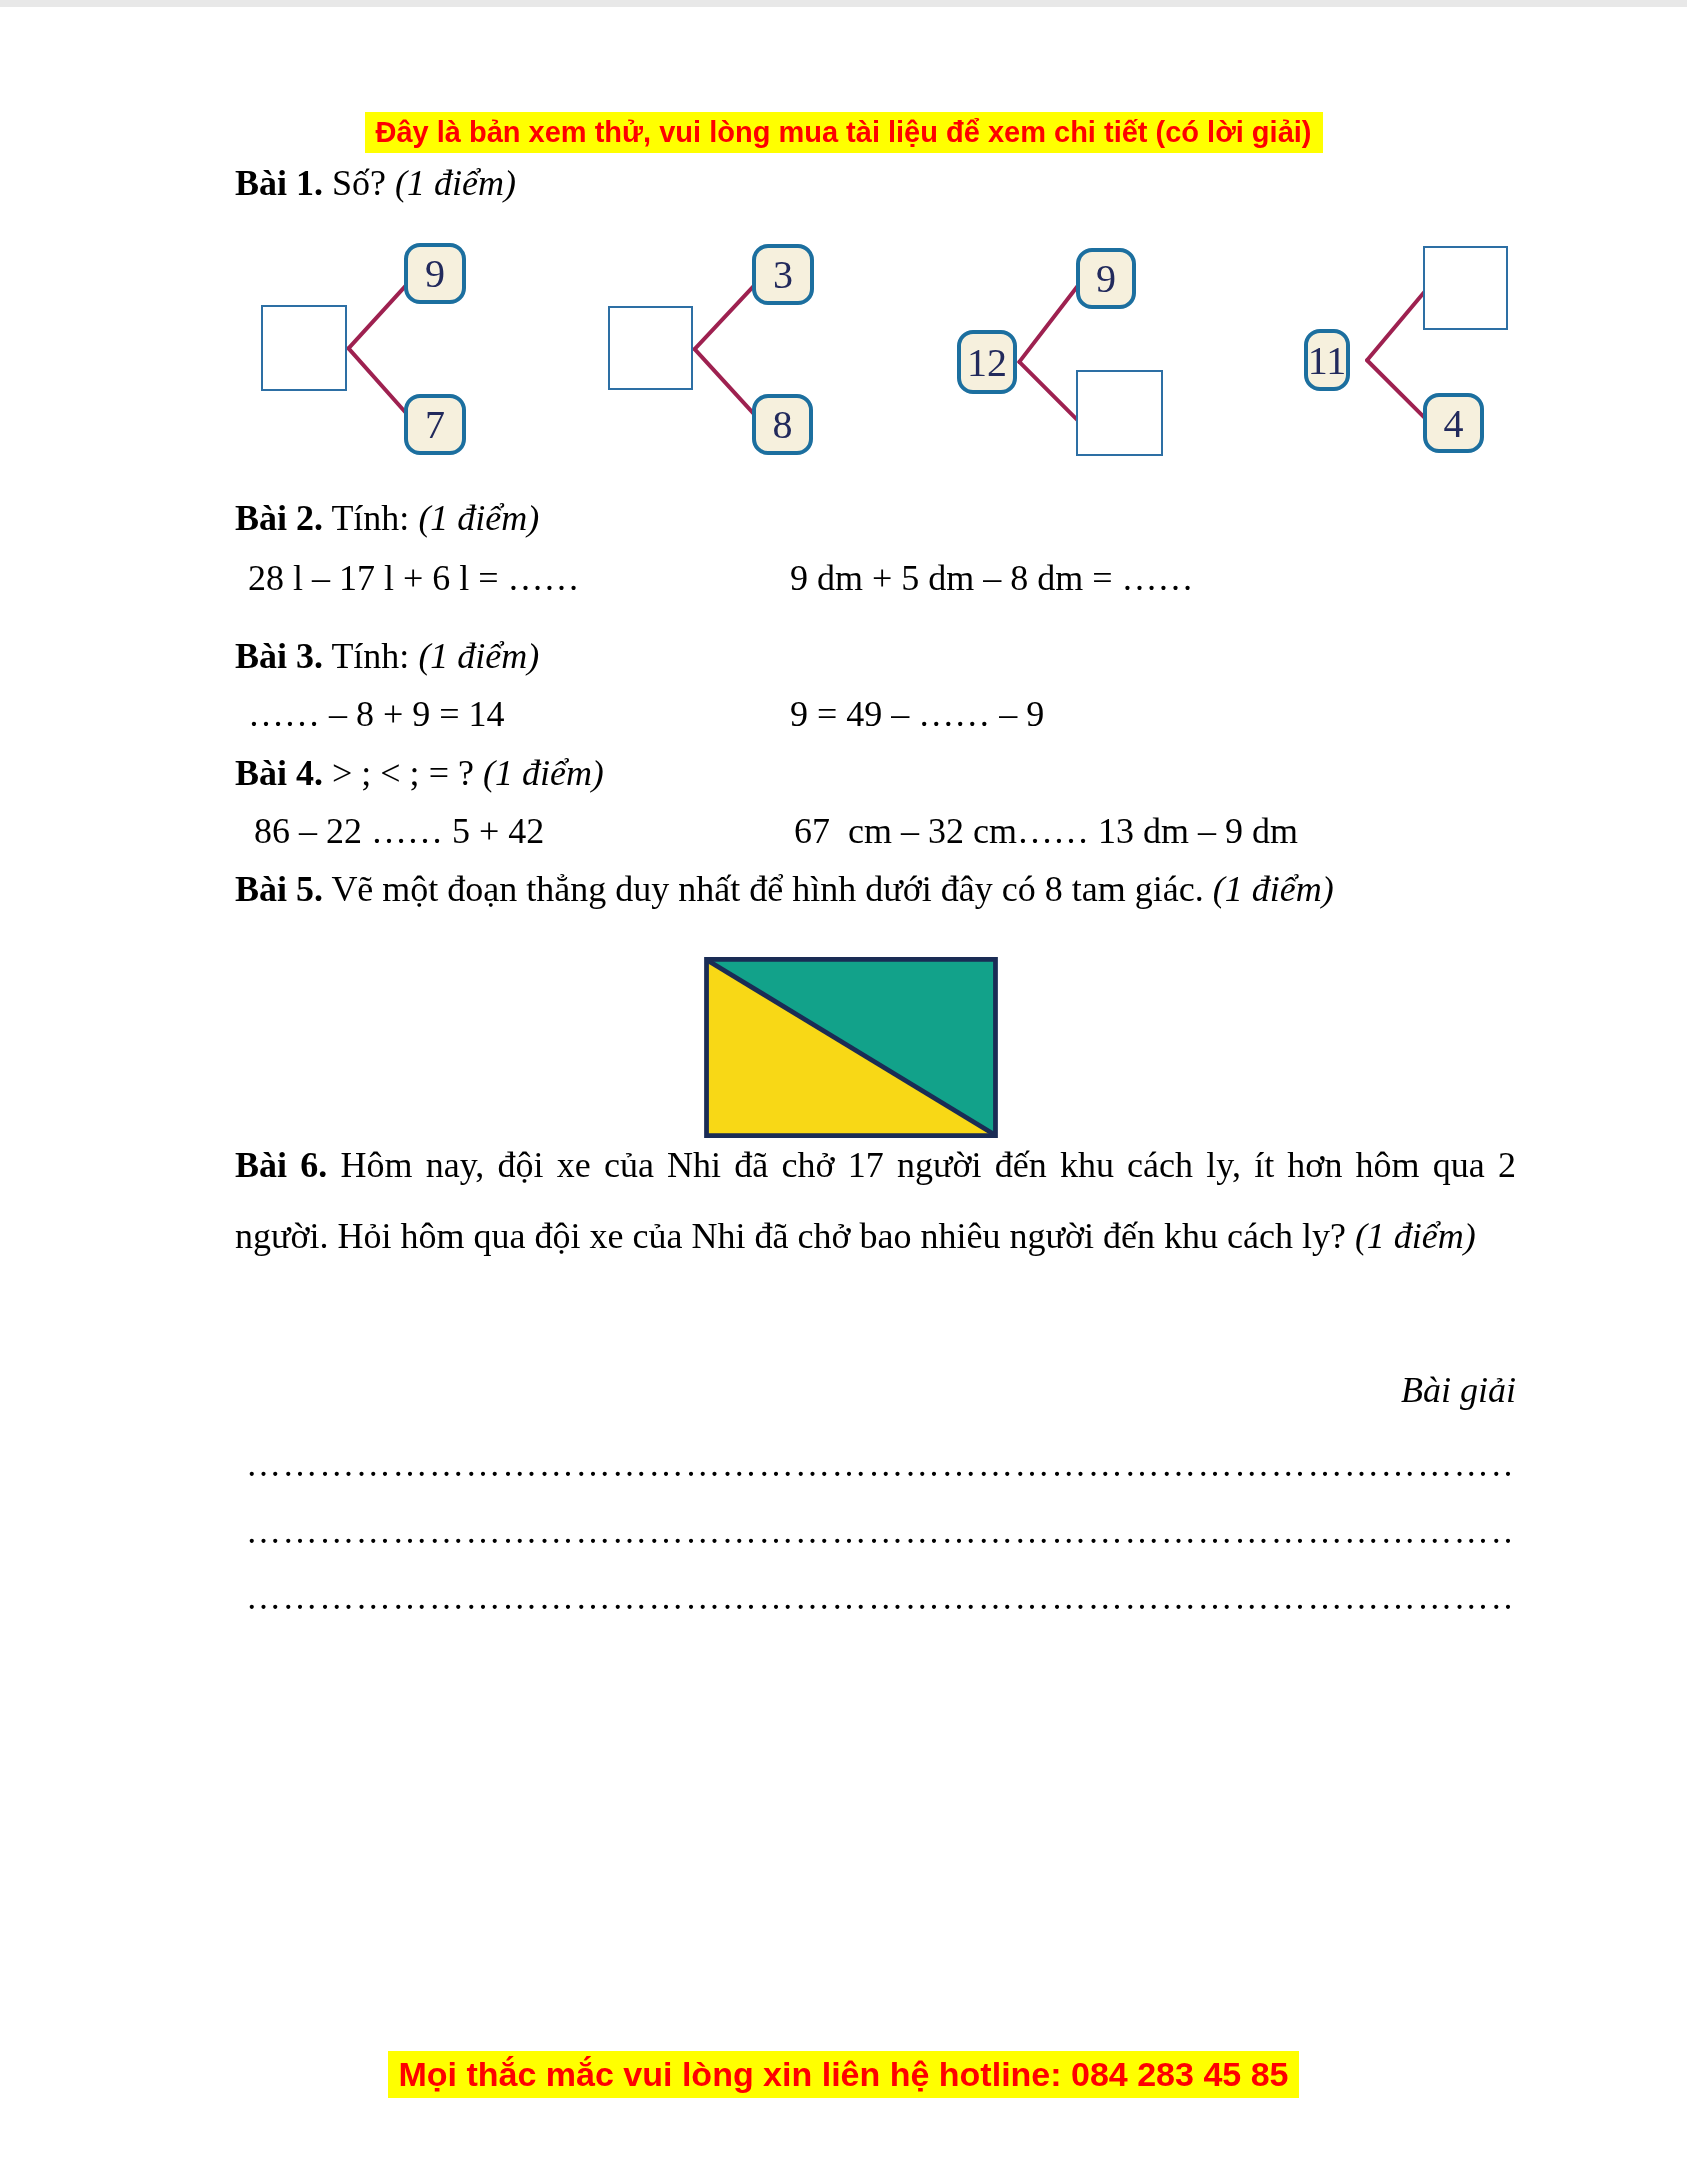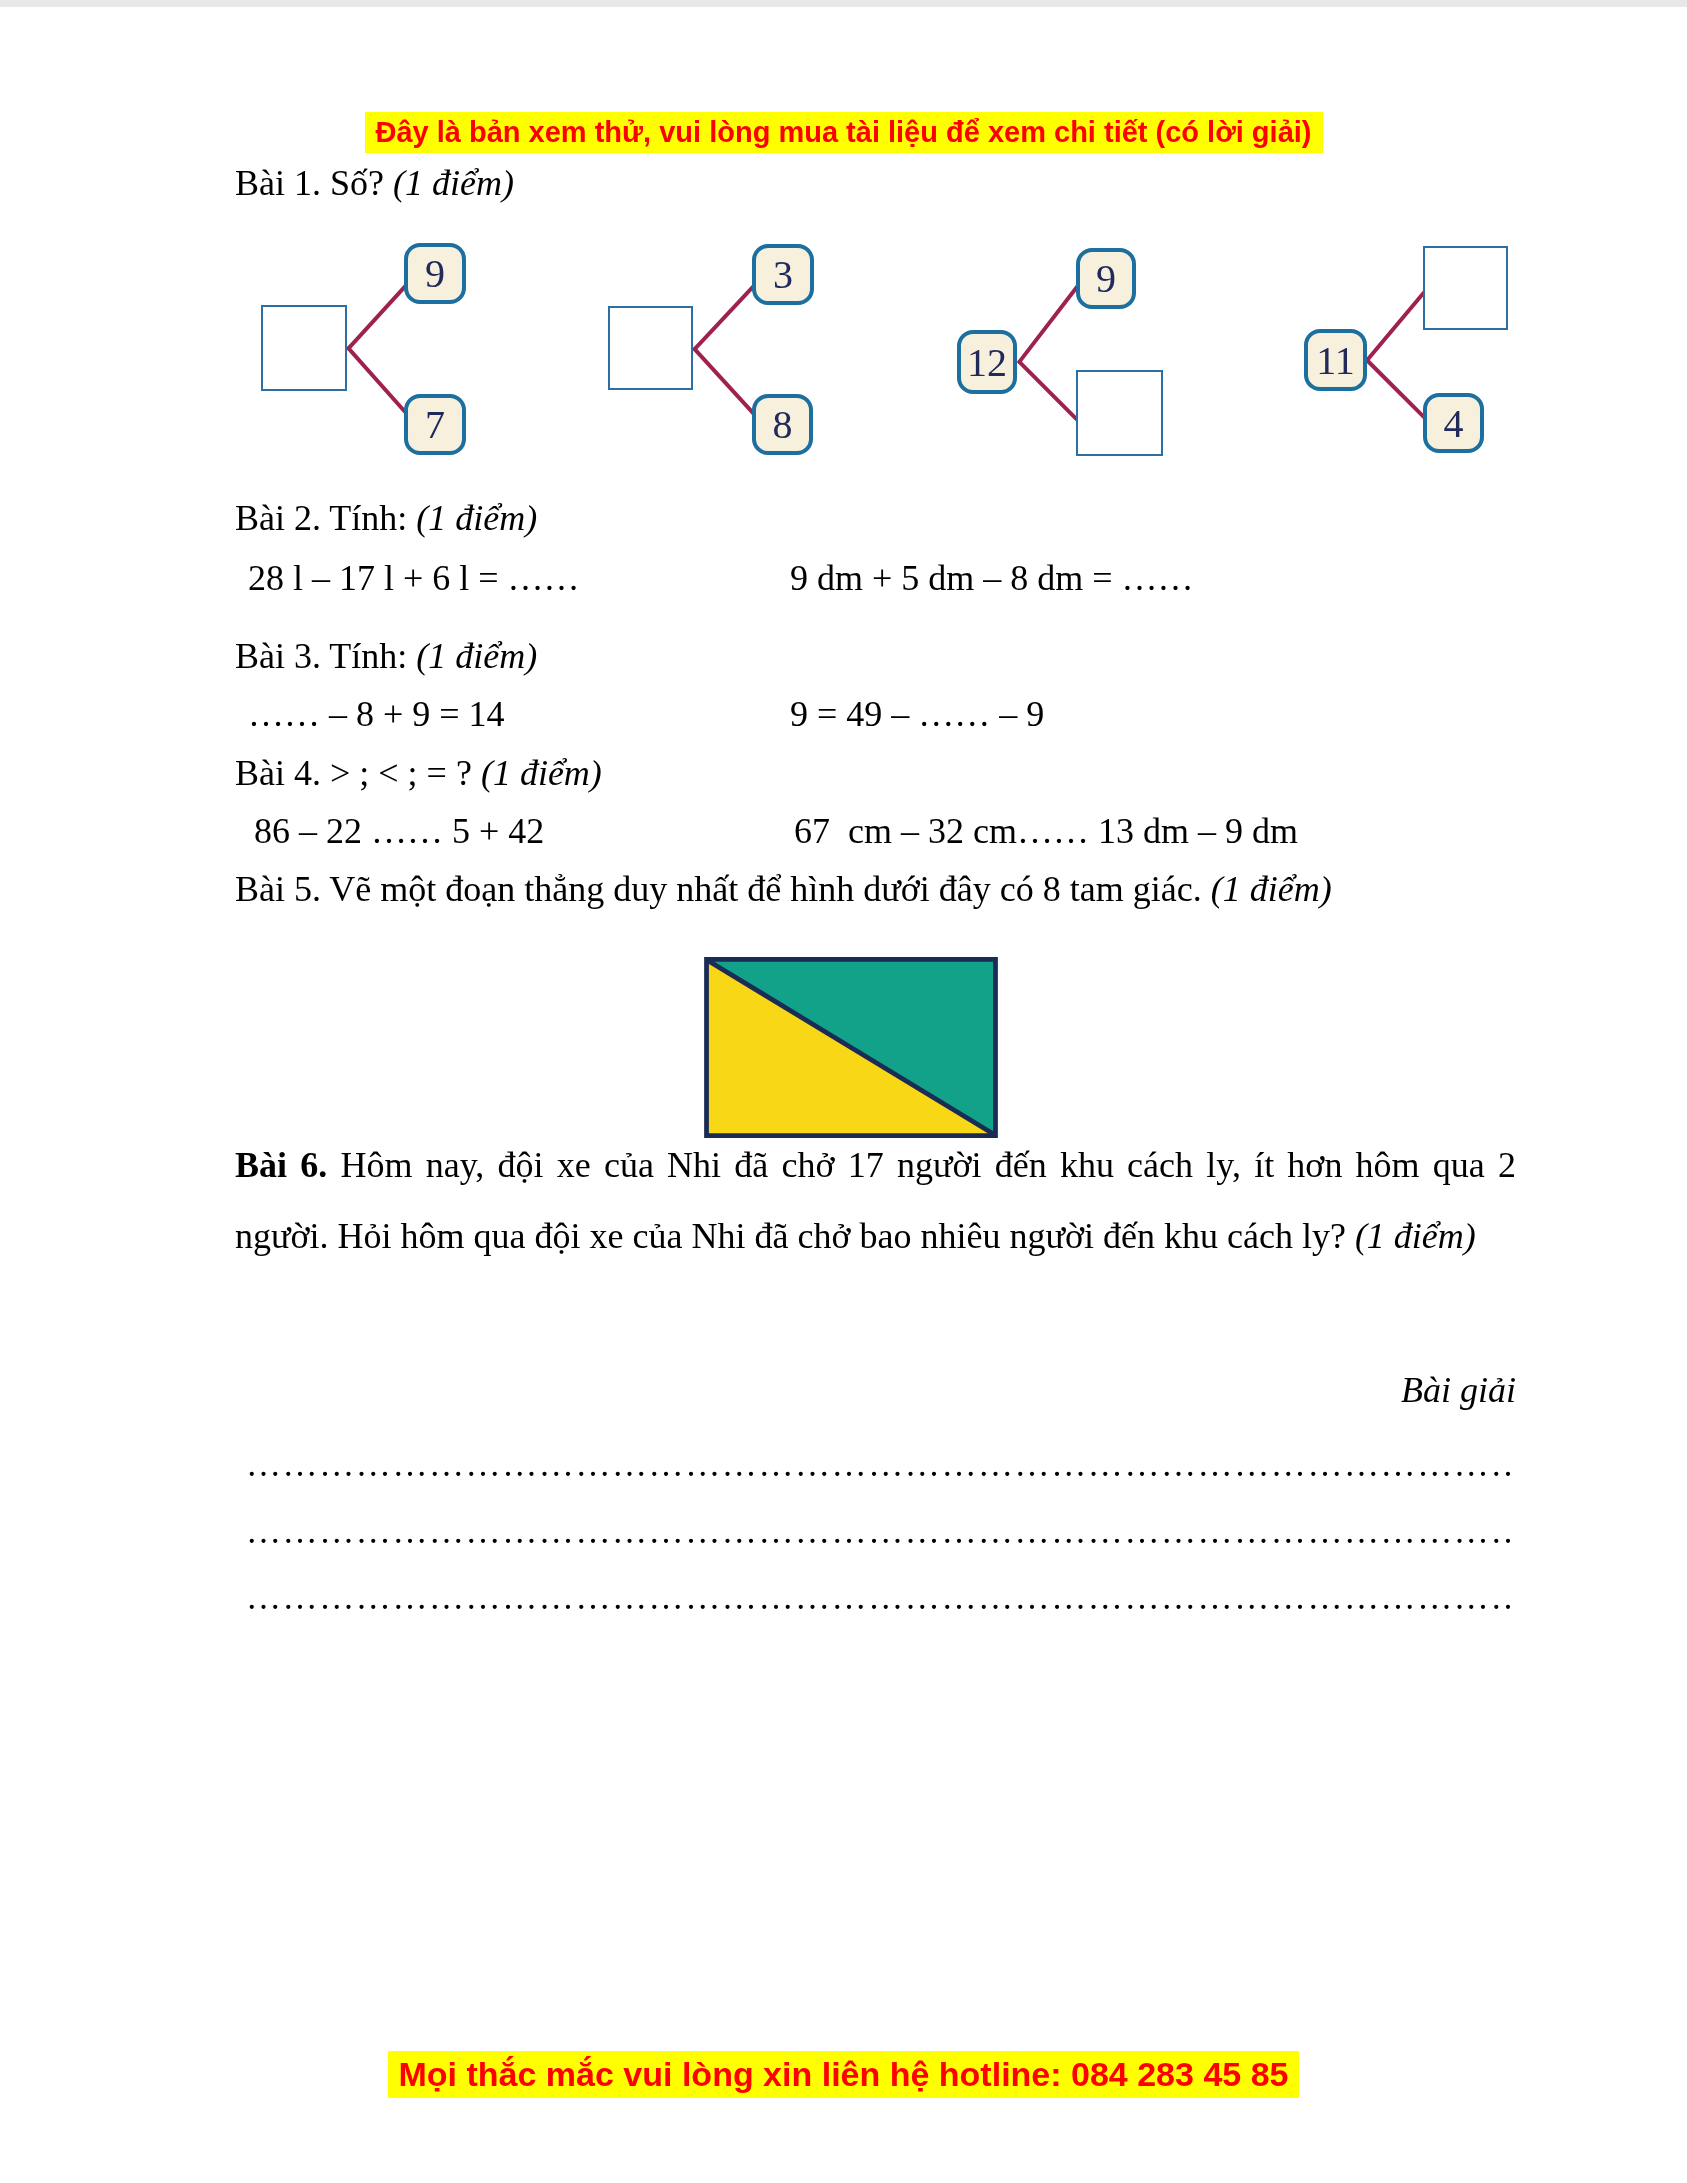--- a/index.html
+++ b/index.html
@@ -6,21 +6,21 @@
   #page{position:relative;width:1687px;height:2183px;background:#ffffff;overflow:hidden;
         font-family:"Liberation Serif","DejaVu Serif",serif;color:#000;margin:7px auto}
   .abs{position:absolute}
   .banner-wrap{left:0;width:1687px;text-align:center}
   .banner{display:inline-block;background:#ffff00;color:#fe0000;
           font-family:"Liberation Sans","DejaVu Sans",sans-serif;font-weight:700;
           padding:2.4px 11px;line-height:1.25}
   .banner.top{font-size:29px}
   .banner.bottom{font-size:34px}
   .heading{font-size:36px;line-height:46px;white-space:pre}
-  .heading b{font-weight:400}
+  .heading b{font-weight:700}
   .pts{font-style:italic}
   .eq{font-size:36px;line-height:44px;white-space:pre}
   .para{font-size:36px;line-height:71px;text-align:justify;margin:0}
   .solution-title{font-style:italic;font-size:36px;text-align:right}
   .dotline{font-size:35px;line-height:41px;overflow:hidden;white-space:nowrap;letter-spacing:1.6px}
   .chip{background:#f6f0dd;border:4px solid #1c6f9f;border-radius:16px;box-sizing:border-box;
         display:flex;align-items:center;justify-content:center;
         font-size:40px;color:#222a5c}
   .blank{background:#ffffff;border:2.4px solid #2d6fa4;box-sizing:border-box}
   svg{display:block}
@@ -64,21 +64,21 @@
     </div>
 
   <div class="abs chip" style="left:957px;top:323px;width:60px;height:64px">
       <span>12</span>
     </div>
   <div class="abs chip" style="left:1076px;top:241px;width:60px;height:61px">
       <span>9</span>
     </div>
   <div class="abs blank" style="left:1076px;top:363px;width:87px;height:86px"></div>
 
-  <div class="abs chip" style="left:1304px;top:322px;width:63px;height:62px">
+  <div class="abs chip" style="left:1304px;top:322px;width:46px;height:62px">
       <span>11</span>
     </div>
   <div class="abs blank" style="left:1423px;top:239px;width:85px;height:84px"></div>
   <div class="abs chip" style="left:1423px;top:386px;width:61px;height:60px">
       <span>4</span>
     </div>
 
   <div class="abs heading" style="left:235px;top:488px"><b>Bài 2.</b> <span>Tính:</span> <span class="pts">(1 điểm)</span></div>
   <div class="abs eq" style="left:248px;top:549px">28 l – 17 l + 6 l = ……</div>
   <div class="abs eq" style="left:790px;top:549px">9 dm + 5 dm – 8 dm = ……</div>

